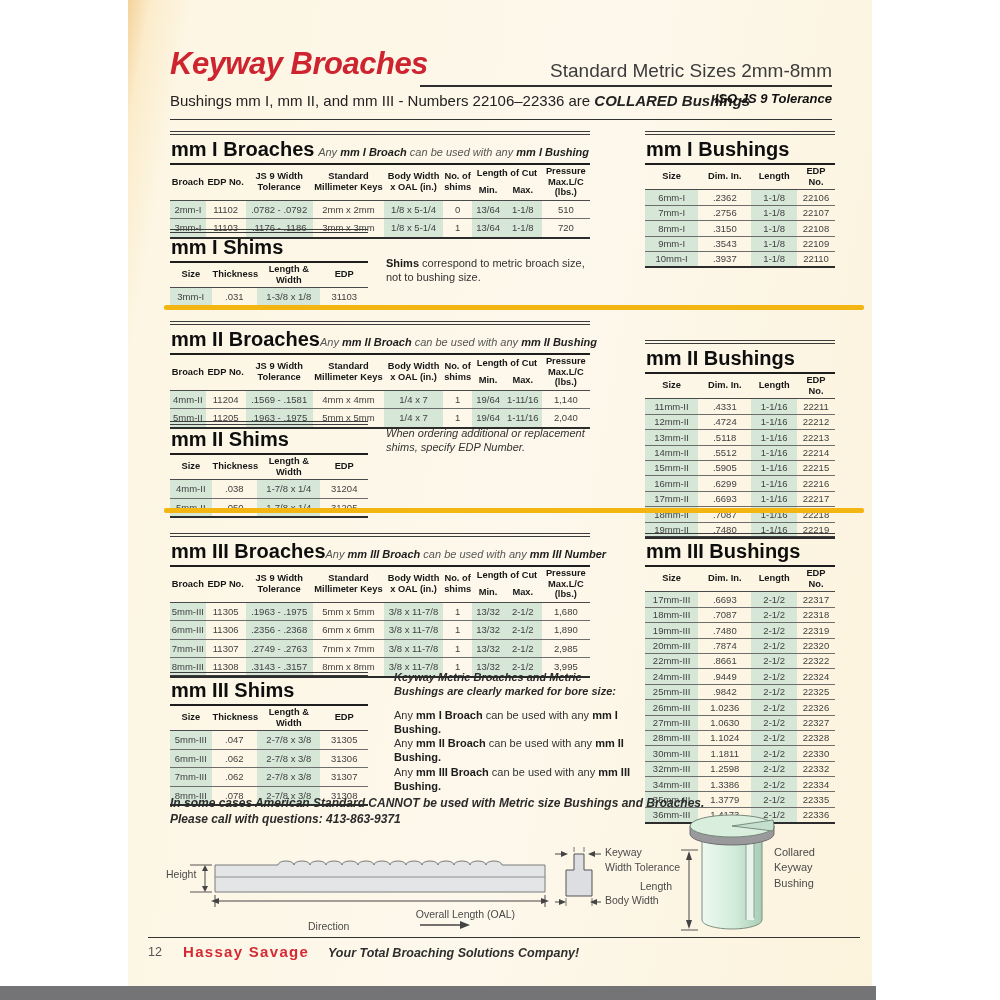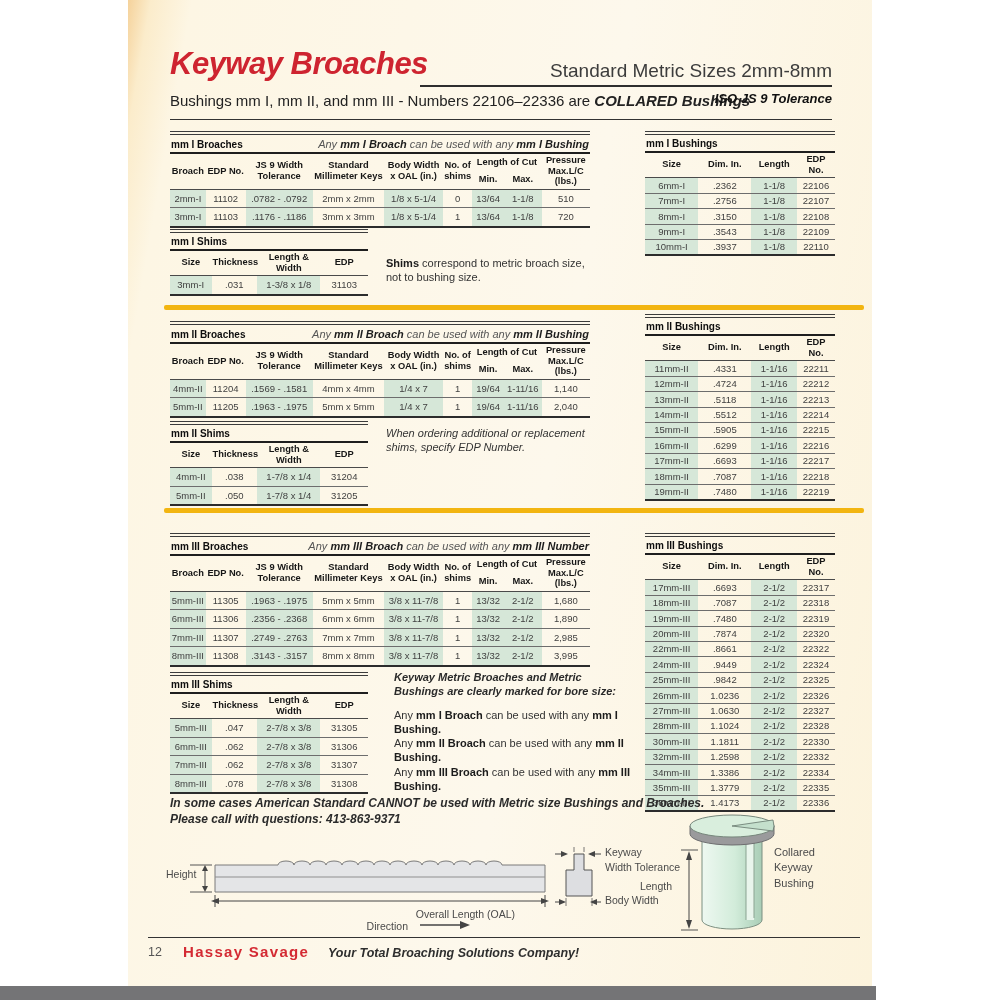--- a/index.html
+++ b/index.html
@@ -17,21 +17,21 @@
   .header-note{position:absolute;left:42px;top:92px;font-size:15px;color:#222;}
   .header-note .b{font-weight:bold;font-style:italic;}
   .iso{position:absolute;left:504px;top:91px;width:200px;text-align:right;
        font-weight:bold;font-style:italic;font-size:13px;color:#111;}
   .header-rule{position:absolute;left:42px;top:119px;width:662px;border-top:1.5px solid #333;}
 
   .sec{position:absolute;}
   .sec-rule{height:2px;border-top:1px solid #3c3c3c;border-bottom:1px solid #3c3c3c;margin-bottom:3px;}
   .sec-title-row{display:flex;align-items:baseline;justify-content:space-between;
                  border-bottom:2px solid #1e1e1e;padding:0 1px 2px 1px;}
-  .sec-title{font-weight:bold;font-size:10px;color:#0e0e0e;white-space:nowrap;}
+  .sec-title{font-weight:bold;font-size:20px;color:#0e0e0e;white-space:nowrap;}
   .sec-note{font-style:italic;font-size:11px;color:#555;white-space:nowrap;}
   .sec-note .b{font-weight:bold;color:#1d1d1d;}
 
   .tbl{border-collapse:collapse;table-layout:fixed;width:100%;font-size:9.5px;color:#3f3f3f;
        border-bottom:2px solid #2c2c2c;}
   .tbl thead th{font-weight:bold;color:#161616;text-align:center;vertical-align:middle;
                 padding:1px 1px 2px;line-height:1.15;font-size:9.3px;border-bottom:1px solid #4a4a4a;}
   .tbl thead th[colspan]{border-bottom:none;}
   .tbl td{text-align:center;border-bottom:1px solid #6d6d6d;line-height:1.2;overflow:hidden;}
   .tbl-broach td{padding:3px 1px;}
@@ -280,21 +280,21 @@
               <td>1/4 x 7</td>
               <td>1</td>
               <td>19/64</td>
               <td>1-11/16</td>
               <td>2,040</td>
             </tr>
           </tbody>
         </table>
     </div>
 
-    <div class="sec" style="left:517px;top:314px;width:190px">
+    <div class="sec" style="left:517px;top:340px;width:190px">
       <div class="sec-rule"></div>
       <div class="sec-title-row">
         <span class="sec-title">mm II Bushings</span>
       </div>
       <table class="tbl tbl-b4">
           <colgroup>
             <col style="width: 28%;">
             <col style="width: 28%;">
             <col style="width: 24%;">
             <col style="width: 20%;">
@@ -662,21 +662,21 @@
     </div>
 
     <div class="warning">
       <div>In some cases American Standard CANNOT be used with Metric size Bushings and Broaches.</div>
       <div>Please call with questions: 413-863-9371</div>
     </div>
 
     <div class="dlabel" style="left:160px;top:860px;width:200px;text-align:left">Keyway Broach</div>
     <div class="dlabel" style="left:38px;top:867px;width:40px">Height</div>
     <div class="dlabel" style="left:187px;top:907px;width:200px;text-align:right">Overall Length (OAL)</div>
-    <div class="dlabel" style="left:180px;top:919px;width:100px;text-align:right">Direction</div>
+    <div class="dlabel" style="left:180px;top:919px;width:100px;text-align:left">Direction</div>
     <svg style="left:30px;top:836px" width="490" height="104" viewBox="0 0 490 104">
       <path d="M57,29 H120
         a8,4 0 0 1 16,0 a8,4 0 0 1 16,0 a8,4 0 0 1 16,0 a8,4 0 0 1 16,0 a8,4 0 0 1 16,0
         a8,4 0 0 1 16,0 a8,4 0 0 1 16,0 a8,4 0 0 1 16,0 a8,4 0 0 1 16,0 a8,4 0 0 1 16,0
         a8,4 0 0 1 16,0 a8,4 0 0 1 16,0 a8,4 0 0 1 16,0 a8,4 0 0 1 16,0
         H387 V56 H57 Z" fill="#e4e5e7" stroke="#7a7a7a" stroke-width="1"></path>
       <line x1="57" y1="41" x2="387" y2="41" stroke="#8f8f8f" stroke-width="1"></line>
       <line x1="32" y1="29" x2="54" y2="29" stroke="#555" stroke-width="1"></line>
       <line x1="32" y1="56" x2="54" y2="56" stroke="#555" stroke-width="1"></line>
       <line x1="47" y1="31" x2="47" y2="54" stroke="#444" stroke-width="1"></line>

